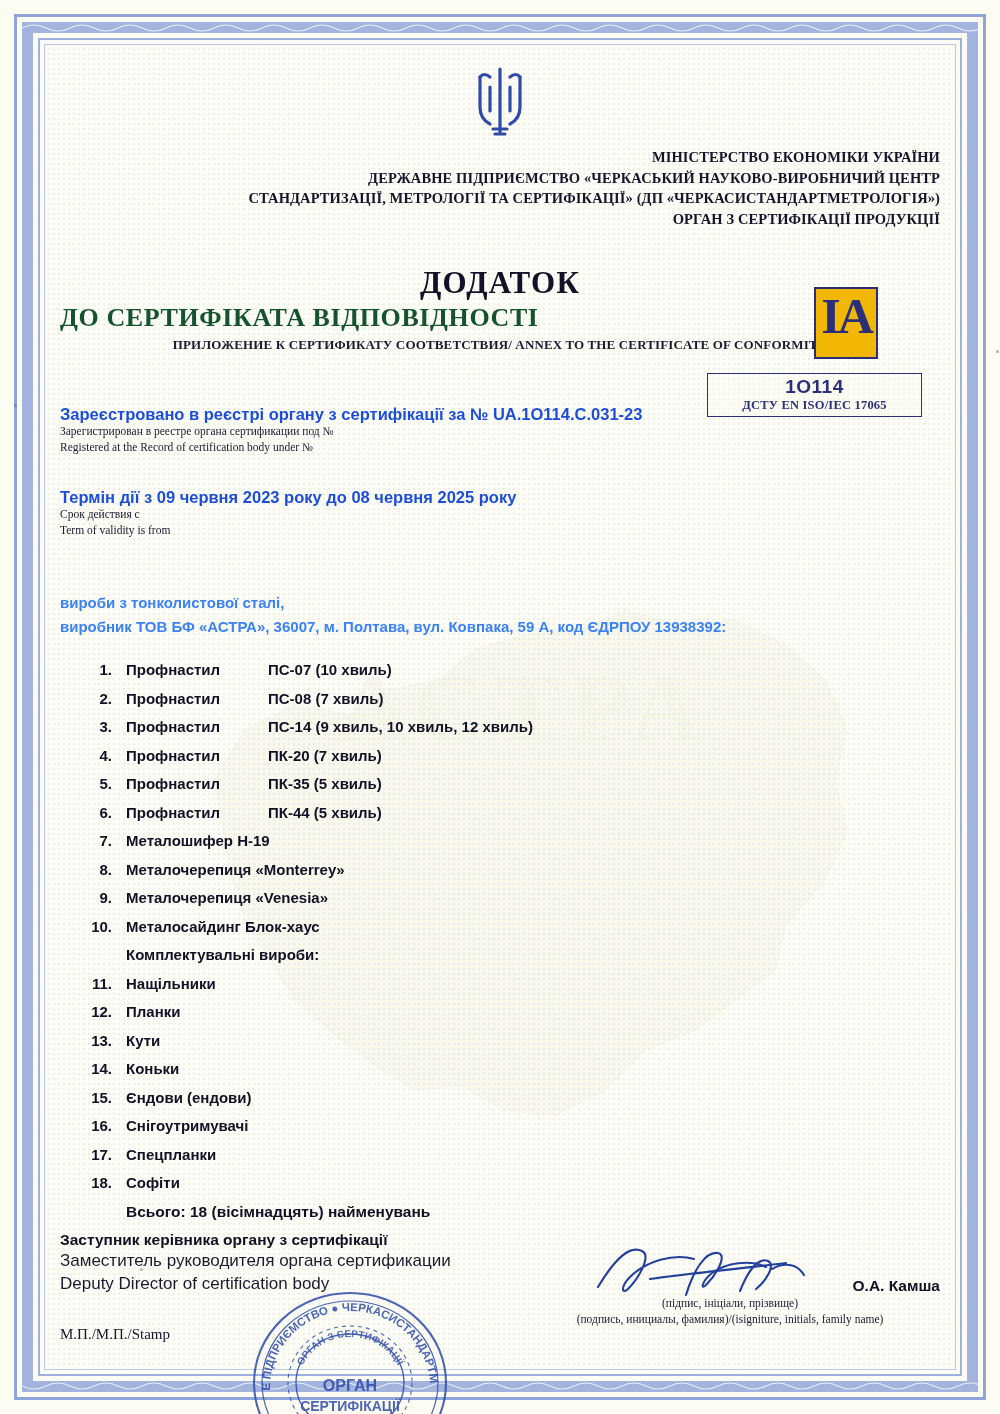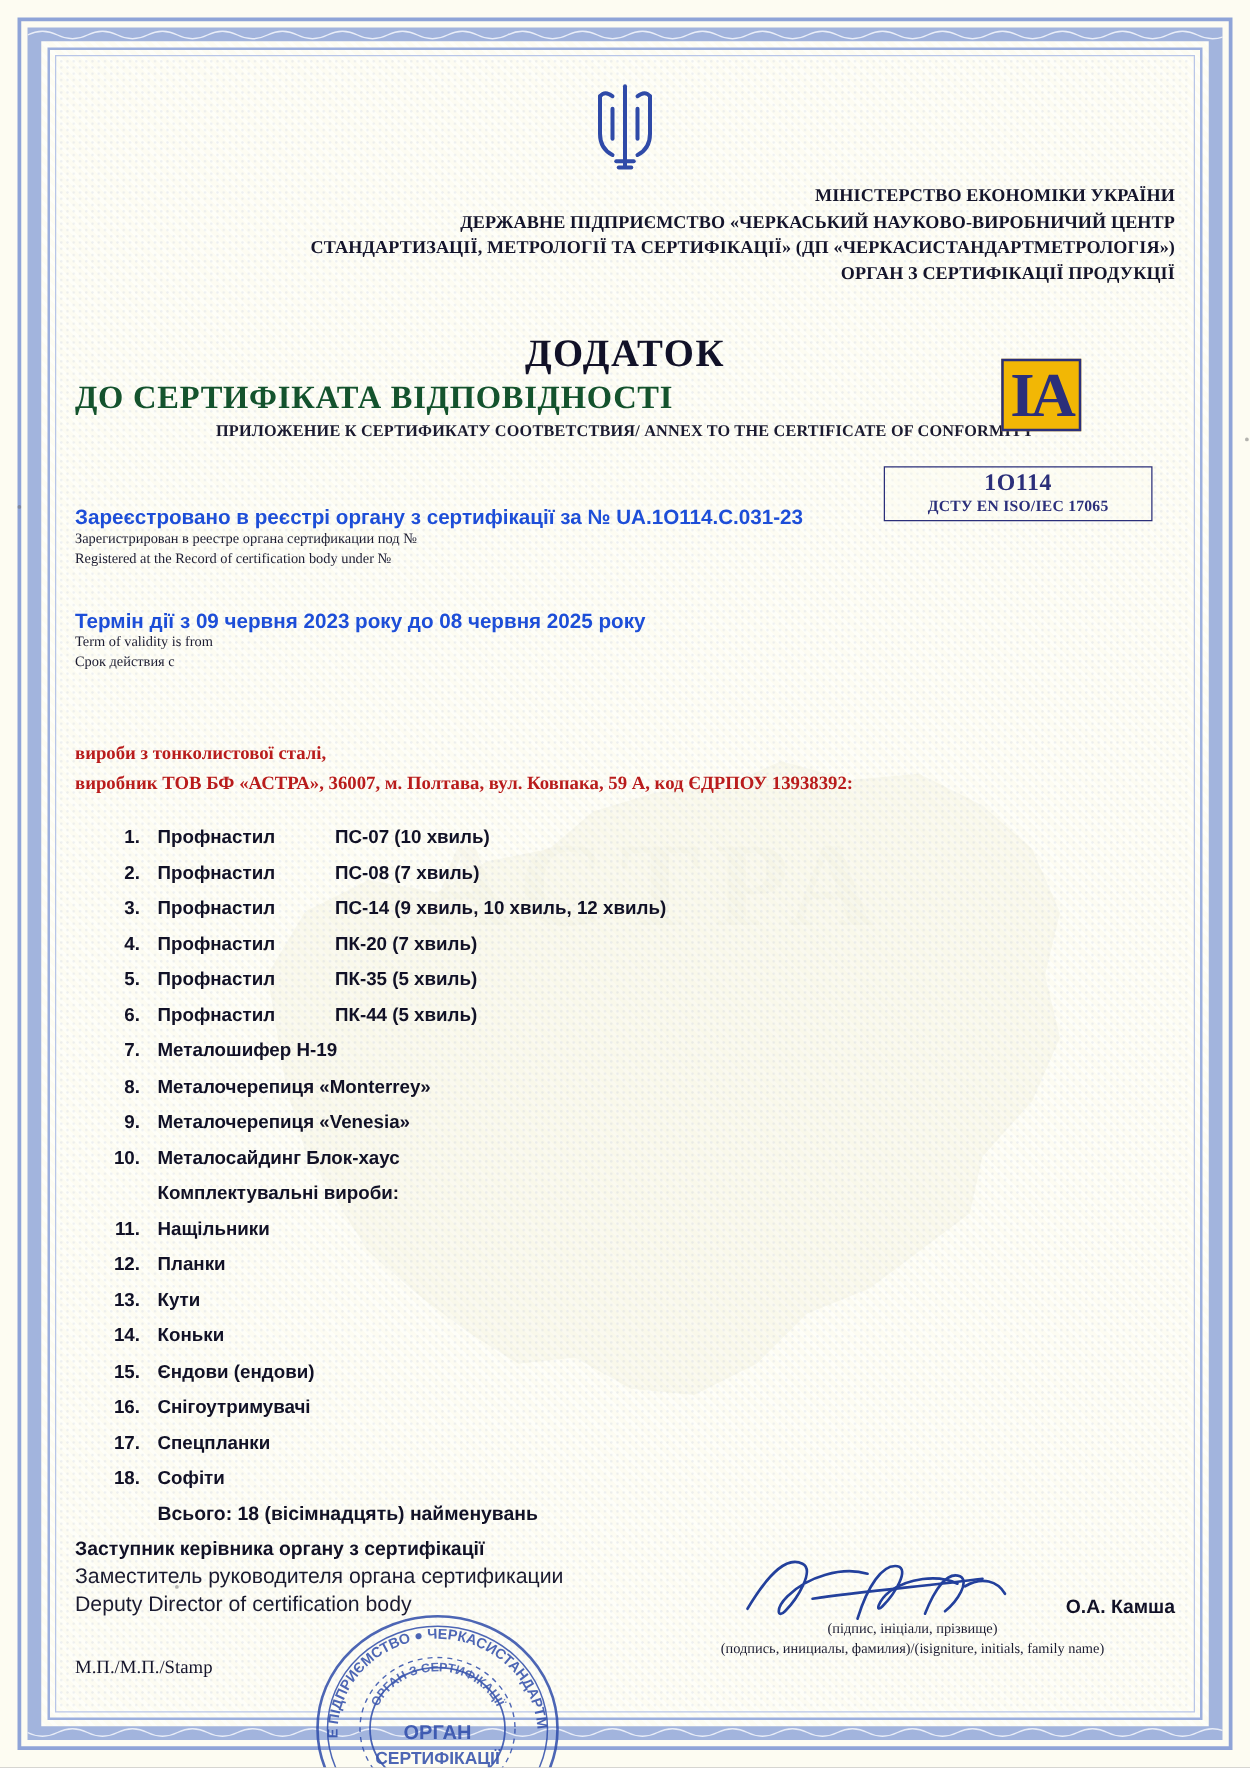--- a/index.html
+++ b/index.html
@@ -124,24 +124,24 @@
     font-size: 13px;
     font-weight: bold;
     letter-spacing: 0.15px;
     margin-top: 4px;
     color: #1a1a30;
   }
 
   
   .ua-logo {
     position: absolute;
-    right: 75px;
+    right: 62px;
     top: 232px;
     width: 64px;
-    height: 58px;
+    height: 72px;
     background: #f2b705;
     border: 2px solid #2b2f7a;
     box-sizing: border-box;
   }
   .ua-logo .glyph {
     font-family: "Liberation Serif", serif;
     font-size: 50px;
     font-weight: bold;
     color: #2b2f7a;
     line-height: 54px;
@@ -153,21 +153,21 @@
     right: 18px;
     top: 318px;
     width: 215px;
     border: 1.5px solid #2b2f7a;
     box-sizing: border-box;
     text-align: center;
     padding: 2px 0 3px 0;
     background: rgba(253,252,242,0.35);
   }
   .iso-box .code {
-    font-family: Liberation Serif, serif;
+    font-family: Liberation Sans, sans-serif;
     font-size: 19px;
     font-weight: bold;
     color: #2b2f7a;
     letter-spacing: 0.5px;
   }
   .iso-box .std {
     font-family: "Liberation Serif", serif;
     font-size: 12.5px;
     font-weight: bold;
     color: #2b2f7a;
@@ -186,25 +186,25 @@
     font-family: "Liberation Serif", serif;
     font-size: 11.5px;
     color: #1b1b30;
     line-height: 1.38;
   }
   .term-block { margin-top: 32px; }
 
   
   .intro {
     margin-top: 52px;
-    font-family: Liberation Serif, serif;
+    font-family: Liberation Sans, sans-serif;
     font-weight: bold;
     font-size: 15px;
     line-height: 1.62;
-    color: #b91c1c;
+    color: #3b82f6;
   }
 
   
   .list { margin-top: 22px; }
   .list-row {
     display: flex;
     align-items: baseline;
     font-family: "Liberation Sans", sans-serif;
     font-weight: bold;
     font-size: 15px;
@@ -358,22 +358,22 @@
     </div>
 
     <div class="reg-block">
       <div class="line-bold">Зареєстровано в реєстрі органу з сертифікації за № UA.1О114.С.031-23</div>
       <div class="line-small">Зарегистрирован в реестре органа сертификации под №</div>
       <div class="line-small">Registered at the Record of certification body under №</div>
     </div>
 
     <div class="term-block">
       <div class="line-bold">Термін дії з 09 червня 2023 року  до  08 червня 2025 року</div>
+      <div class="line-small">Срок действия с</div>
       <div class="line-small">Term of validity is from</div>
-      <div class="line-small">Срок действия с</div>
     </div>
 
     <div class="intro">
       <div>вироби з тонколистової сталі,</div>
       <div>виробник ТОВ БФ «АСТРА», 36007, м. Полтава, вул. Ковпака, 59 А, код ЄДРПОУ 13938392:</div>
     </div>
 
     <div class="list" id="items-list">
         <div class="list-row">
           <span class="num">1.</span>

